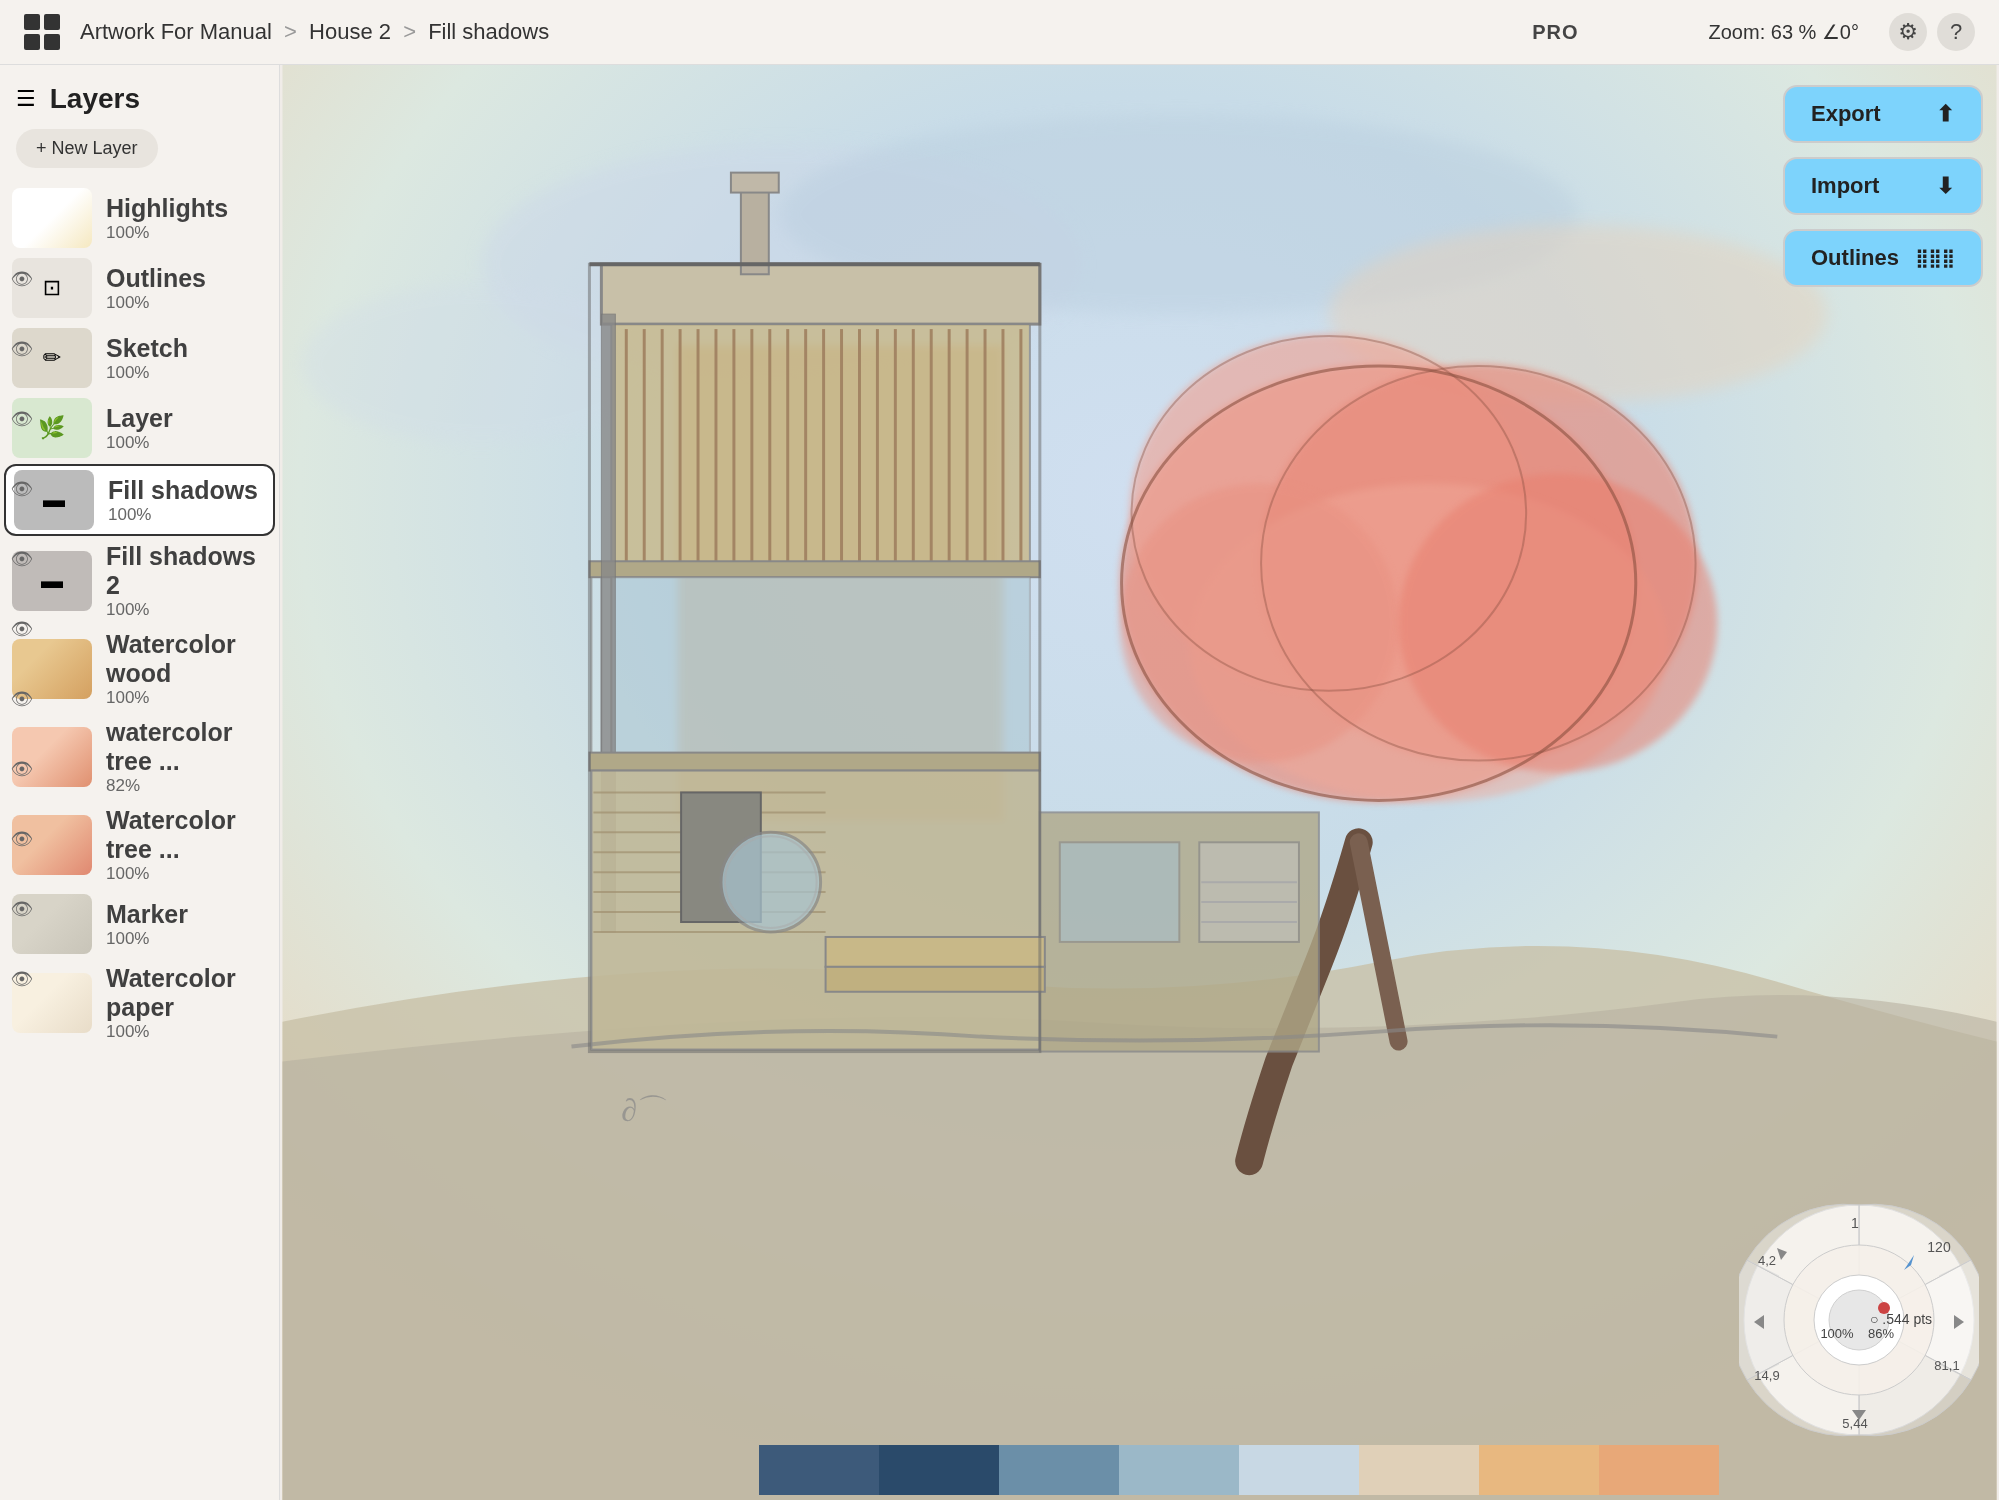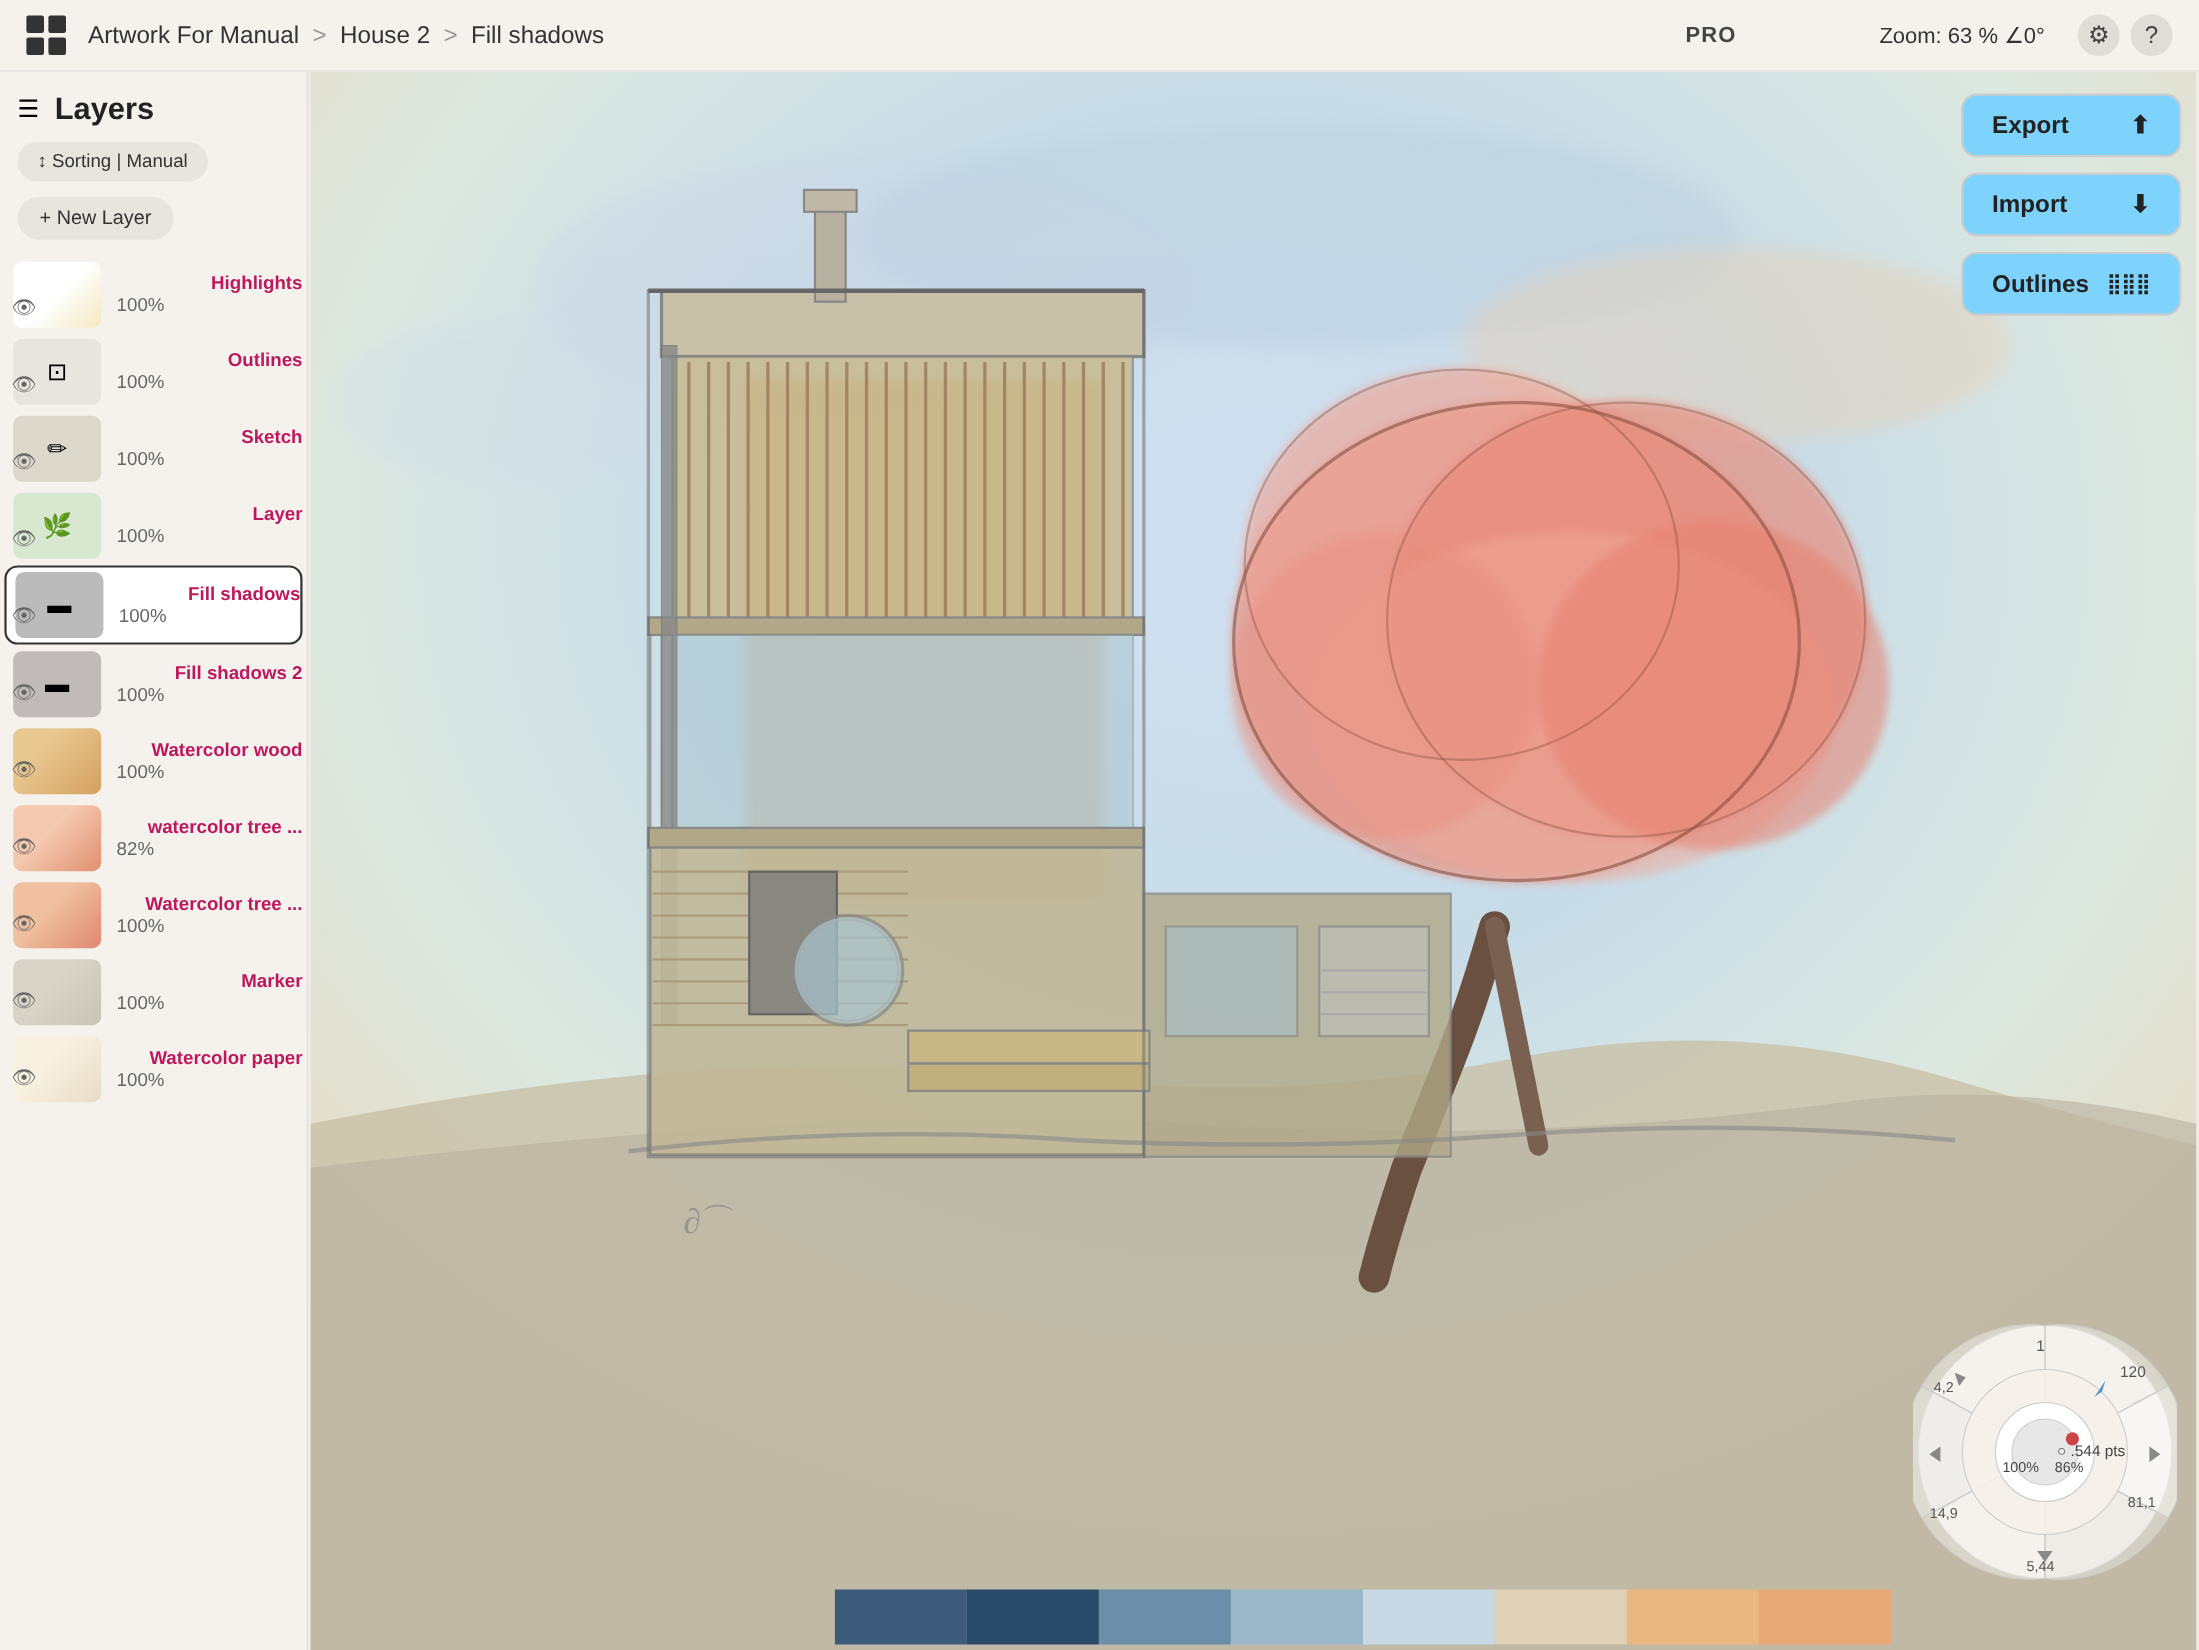--- a/index.html
+++ b/index.html
@@ -151,24 +151,23 @@
       background: #e8e4de;
       border-radius: 8px;
       margin-right: 14px;
       flex-shrink: 0;
       display: flex; align-items: center; justify-content: center;
       overflow: hidden;
       position: relative;
     }
     .layer-info { flex: 1; }
     .layer-name {
-      font-size: 17px;
+      font-size: 25px;
       font-weight: 600;
-      color: #be185d;
-      text-align: right;
+      color: #404040;
     }
     .layer-opacity {
       font-size: 17px;
       color: #666;
     }
 
     
     #right-panel {
       position: absolute;
       top: 65px; right: 0;
@@ -258,23 +257,20 @@
     <span>Zoom:</span> <span>63 %</span> <span>∠0°</span>
   </span>
   <div class="header-icon">⚙</div>
   <div class="header-icon">?</div>
 </div>
 
 <div id="left-panel">
   <div id="layers-header">
     <span class="menu-icon">☰</span>
     <span class="layers-title">Layers</span>
-  </div>
-  <div id="sorting-bar">
-    <button>↕ Sorting | Manual</button>
   </div>
   <div id="new-layer-btn">
     <button>+ New Layer</button>
   </div>
   <div id="layer-list" class="scrollbar-hide">
 
   <div class="layer-item">
         <div class="layer-thumb" style="background: linear-gradient(135deg, rgb(255, 255, 255) 50%, rgb(245, 232, 192) 100%);"></div>
         <div class="layer-info">
           <div class="layer-name">Highlights</div>

